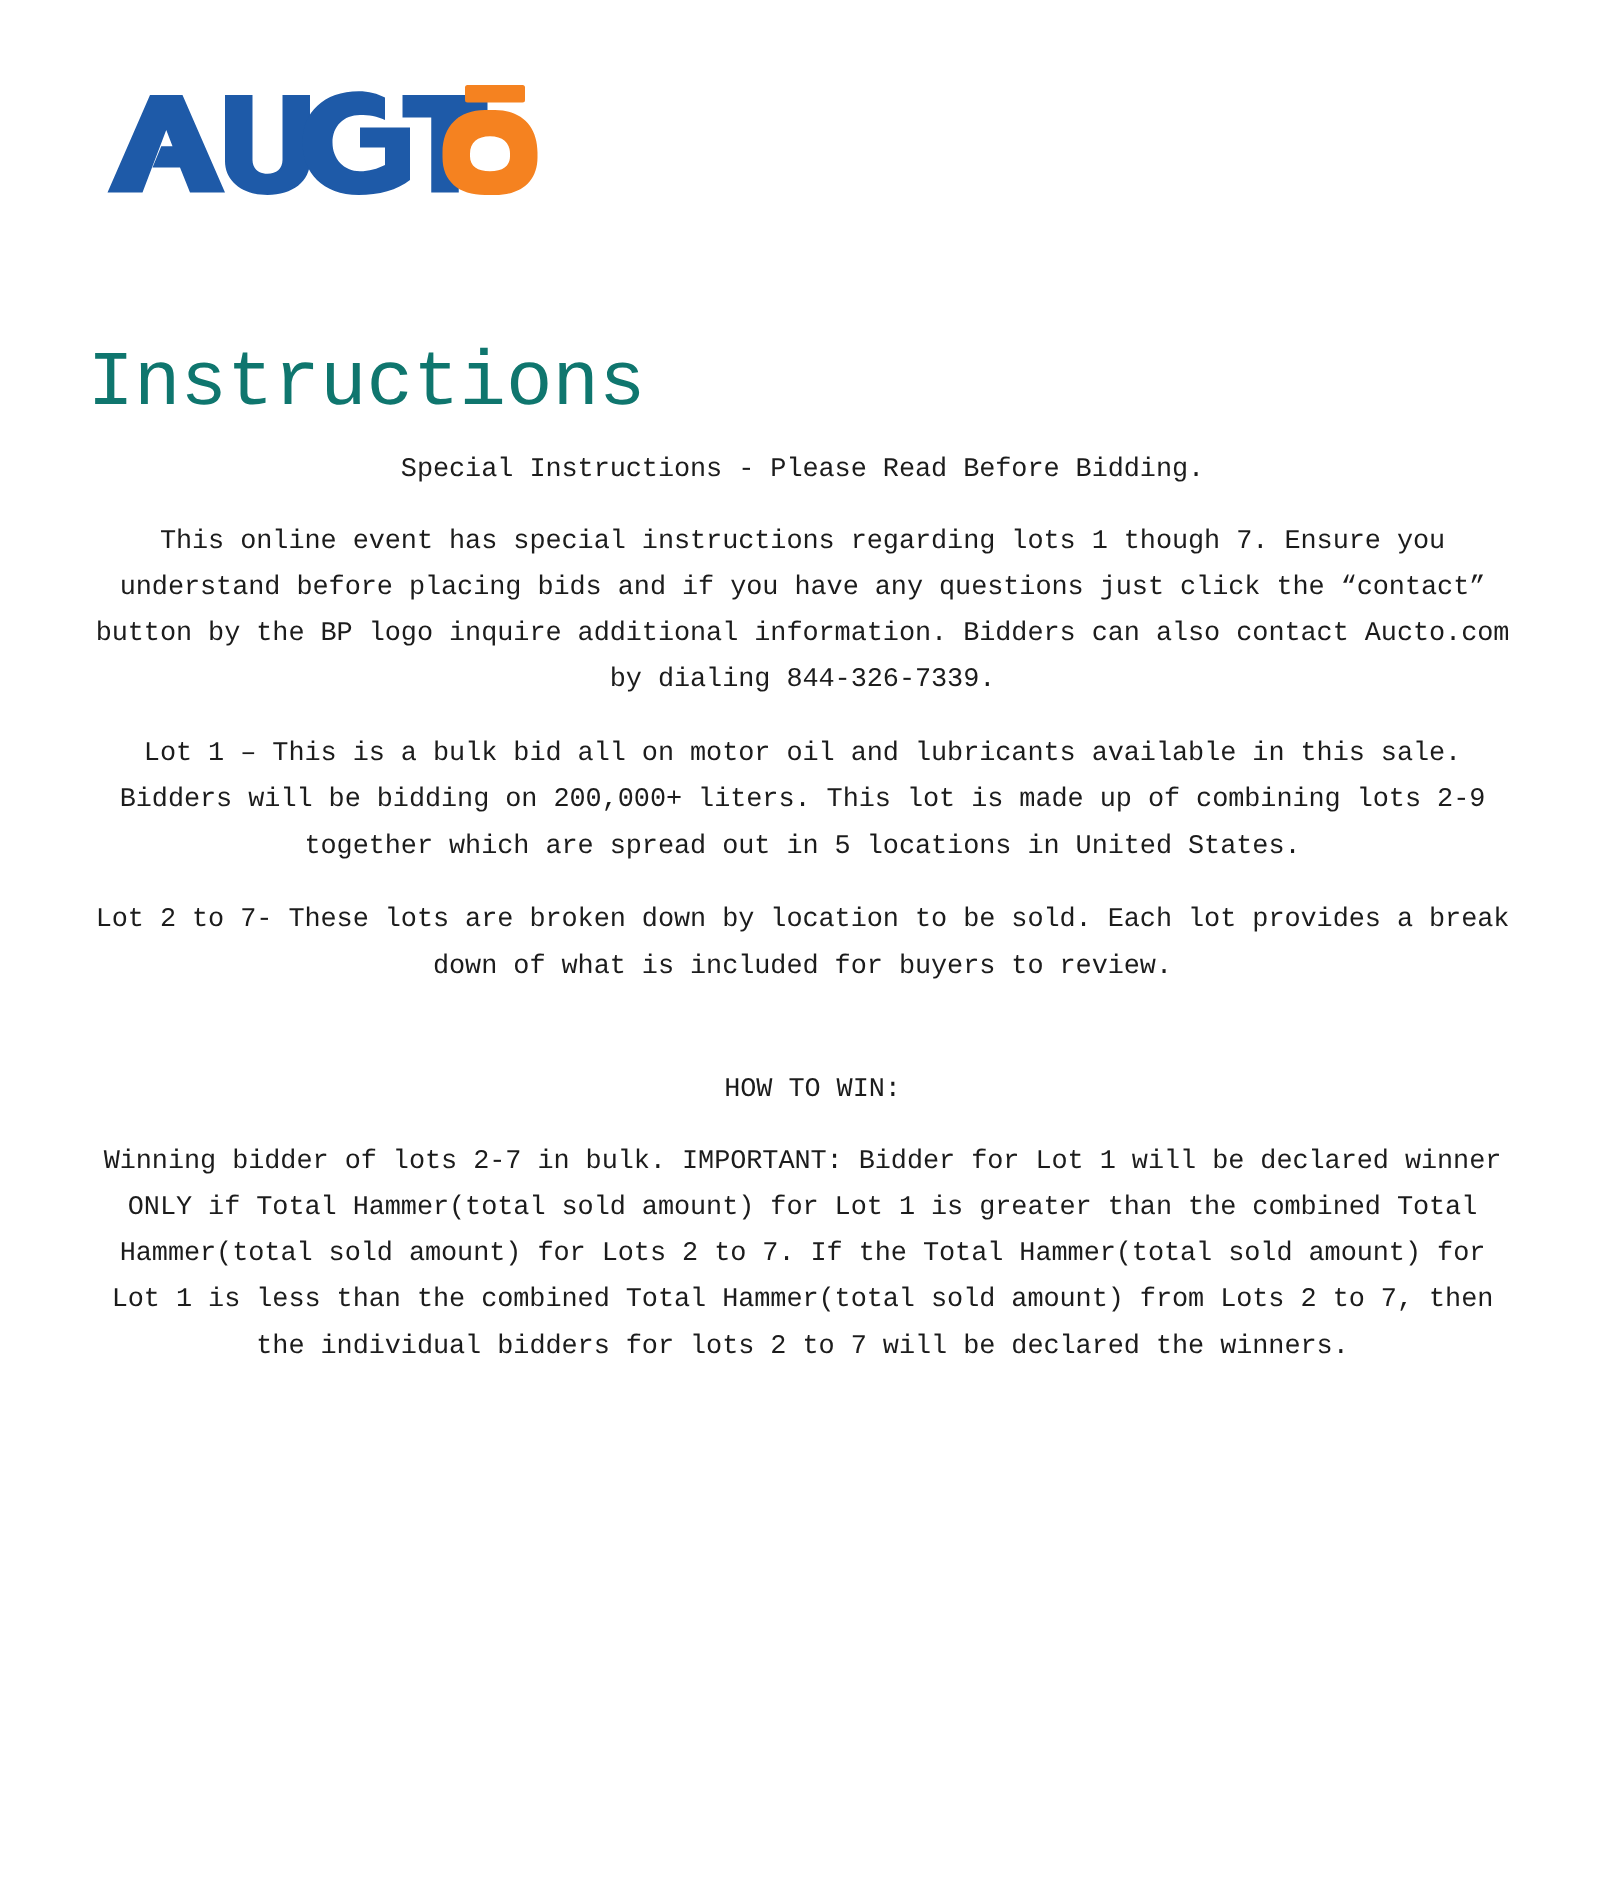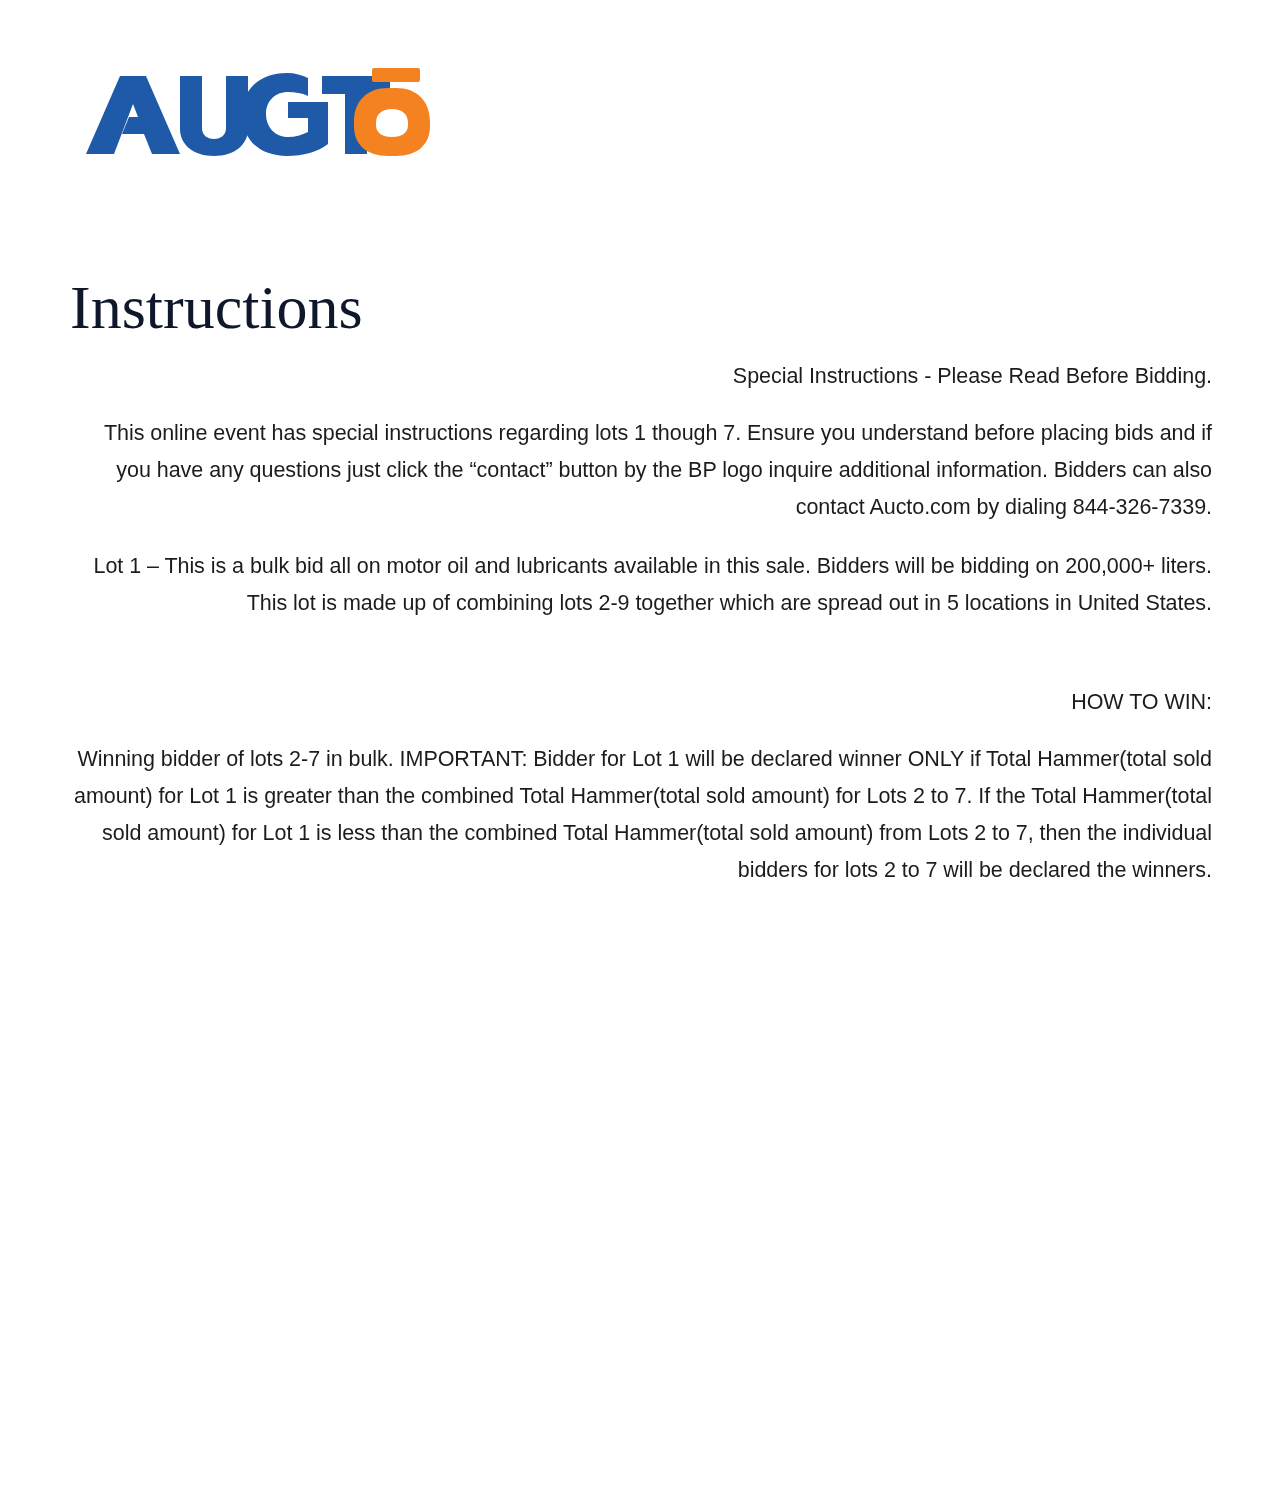--- a/index.html
+++ b/index.html
@@ -35,44 +35,44 @@
     width: 360px;
     display: block;
   }
   .logo svg { display:block; }
 
   
   .doc-title {
     position: absolute;
     left: 70px;
     top: 228px;
-    font-family: Liberation Serif, serif;
+    font-family: Liberation Mono, monospace;
     font-size: 62px;
     line-height: 74px;
     font-weight: 400;
-    color: #0f172a;
+    color: #0f766e;
     letter-spacing: 0px;
     white-space: nowrap;
   }
 
   
   .body-block {
     position: absolute;
     left: 72px;
     top: 358px;
     width: 1140px;
   }
 
   .para {
-    font-family: Liberation Sans, sans-serif;
+    font-family: Liberation Mono, monospace;
     font-size: 21.5px;
     line-height: 37px;
     color: #1c1c1c;
     margin: 0 0 22px 0;
-    text-align: right;
+    text-align: center;
     font-weight: 400;
     letter-spacing: -0.05px;
   }
   .para.tight { margin-bottom: 20px; }
   .para.gap-before { margin-top: 62px; margin-left: 16px; }
   .para.last { margin-bottom: 0; }
 </style>
 </head>
 <body>
 
@@ -102,19 +102,20 @@
   <h1 class="doc-title">Instructions</h1>
 
   <div class="body-block">
 
     <p class="para tight">Special Instructions - Please Read Before Bidding.</p>
 
     <p class="para">This online event has special instructions regarding lots 1 though 7. Ensure you understand before placing bids and if you have any questions just click the “contact” button by the BP logo inquire additional information. Bidders can also contact Aucto.com by dialing 844-326-7339.</p>
 
     <p class="para">Lot 1 – This is a bulk bid all on motor oil and lubricants available in this sale. Bidders will be bidding on 200,000+ liters. This lot is made up of combining lots 2-9 together which are spread out in 5 locations in United States.</p>
 
+    <p class="para">Lot 2 to 7- These lots are broken down by location to be sold. Each lot provides a break down of what is included for buyers to review.</p>
 
     <p class="para gap-before tight">HOW TO WIN:</p>
 
     <p class="para last">Winning bidder of lots 2-7 in bulk.  IMPORTANT: Bidder for Lot 1 will be declared winner ONLY if Total Hammer(total sold amount) for Lot 1 is greater than the combined Total Hammer(total sold amount) for Lots 2 to 7. If the Total Hammer(total sold amount) for Lot 1 is less than the combined Total Hammer(total sold amount) from Lots 2 to 7, then the individual bidders for lots 2 to 7 will be declared the winners.</p>
 
   </div>
 </div>
 
 </body></html>

